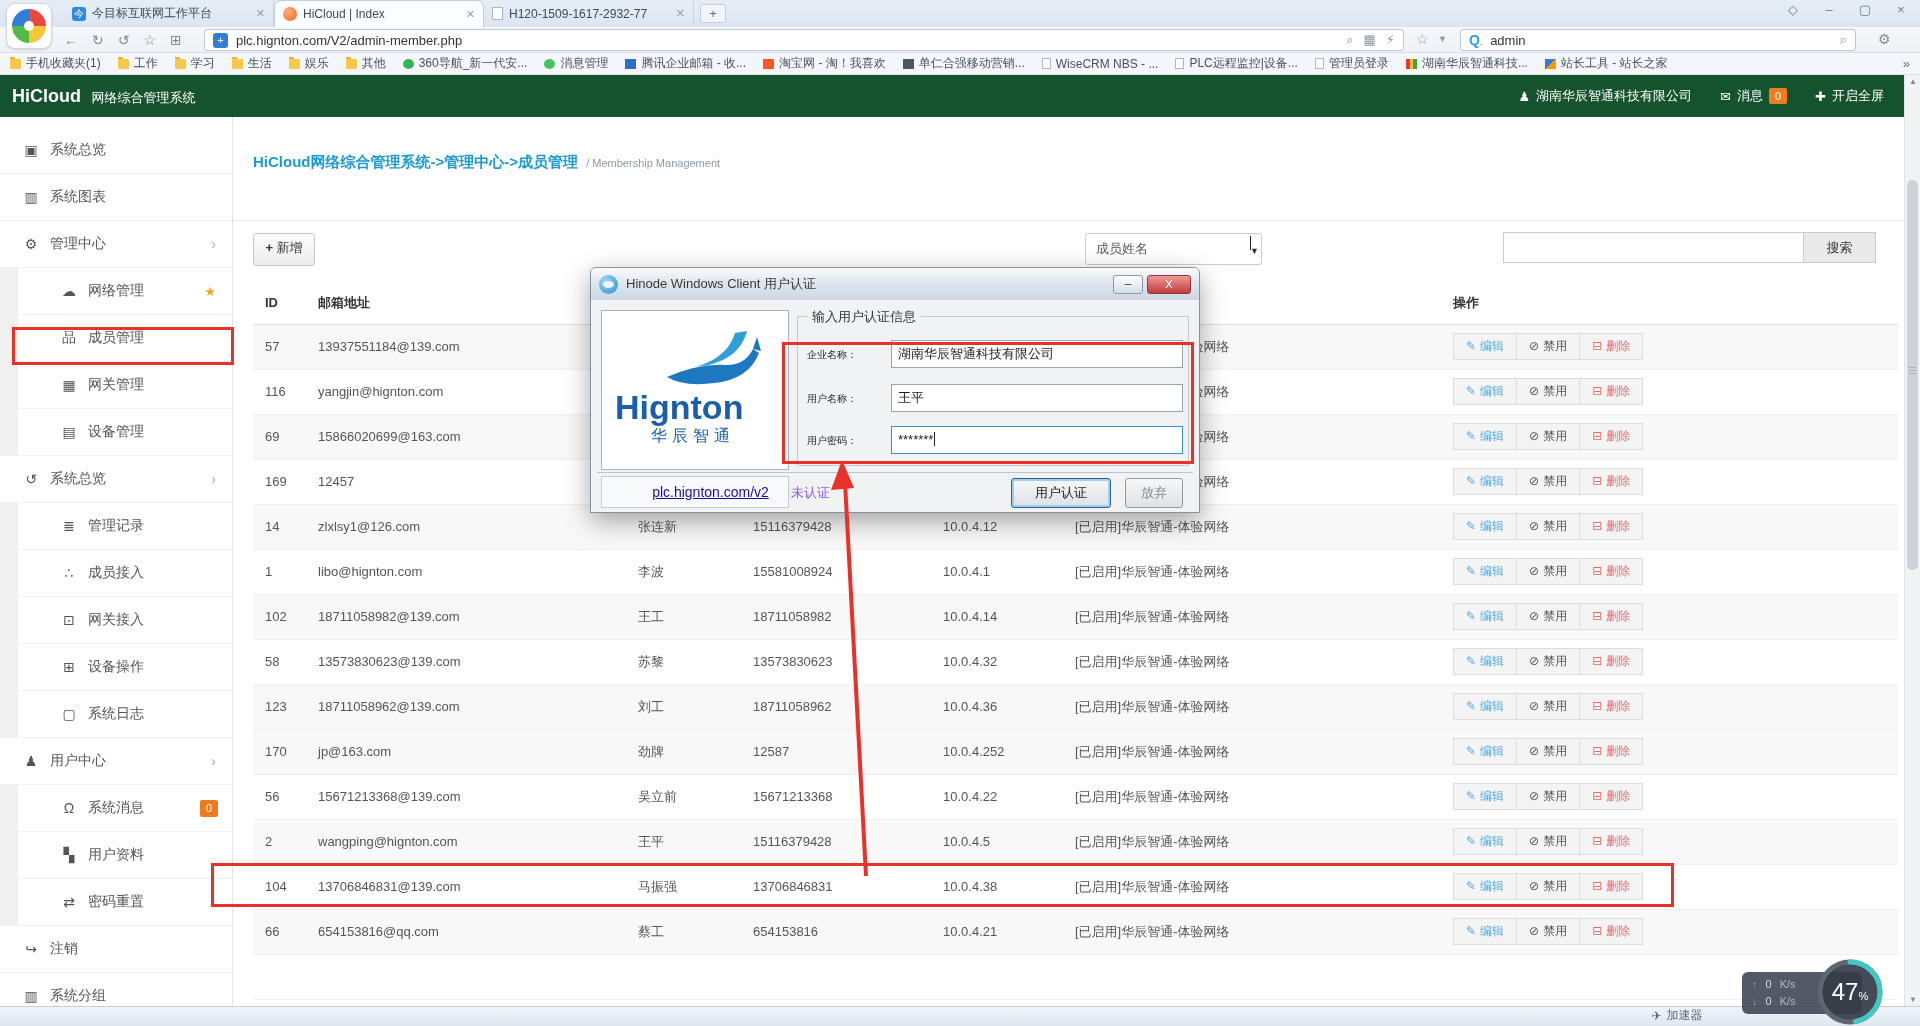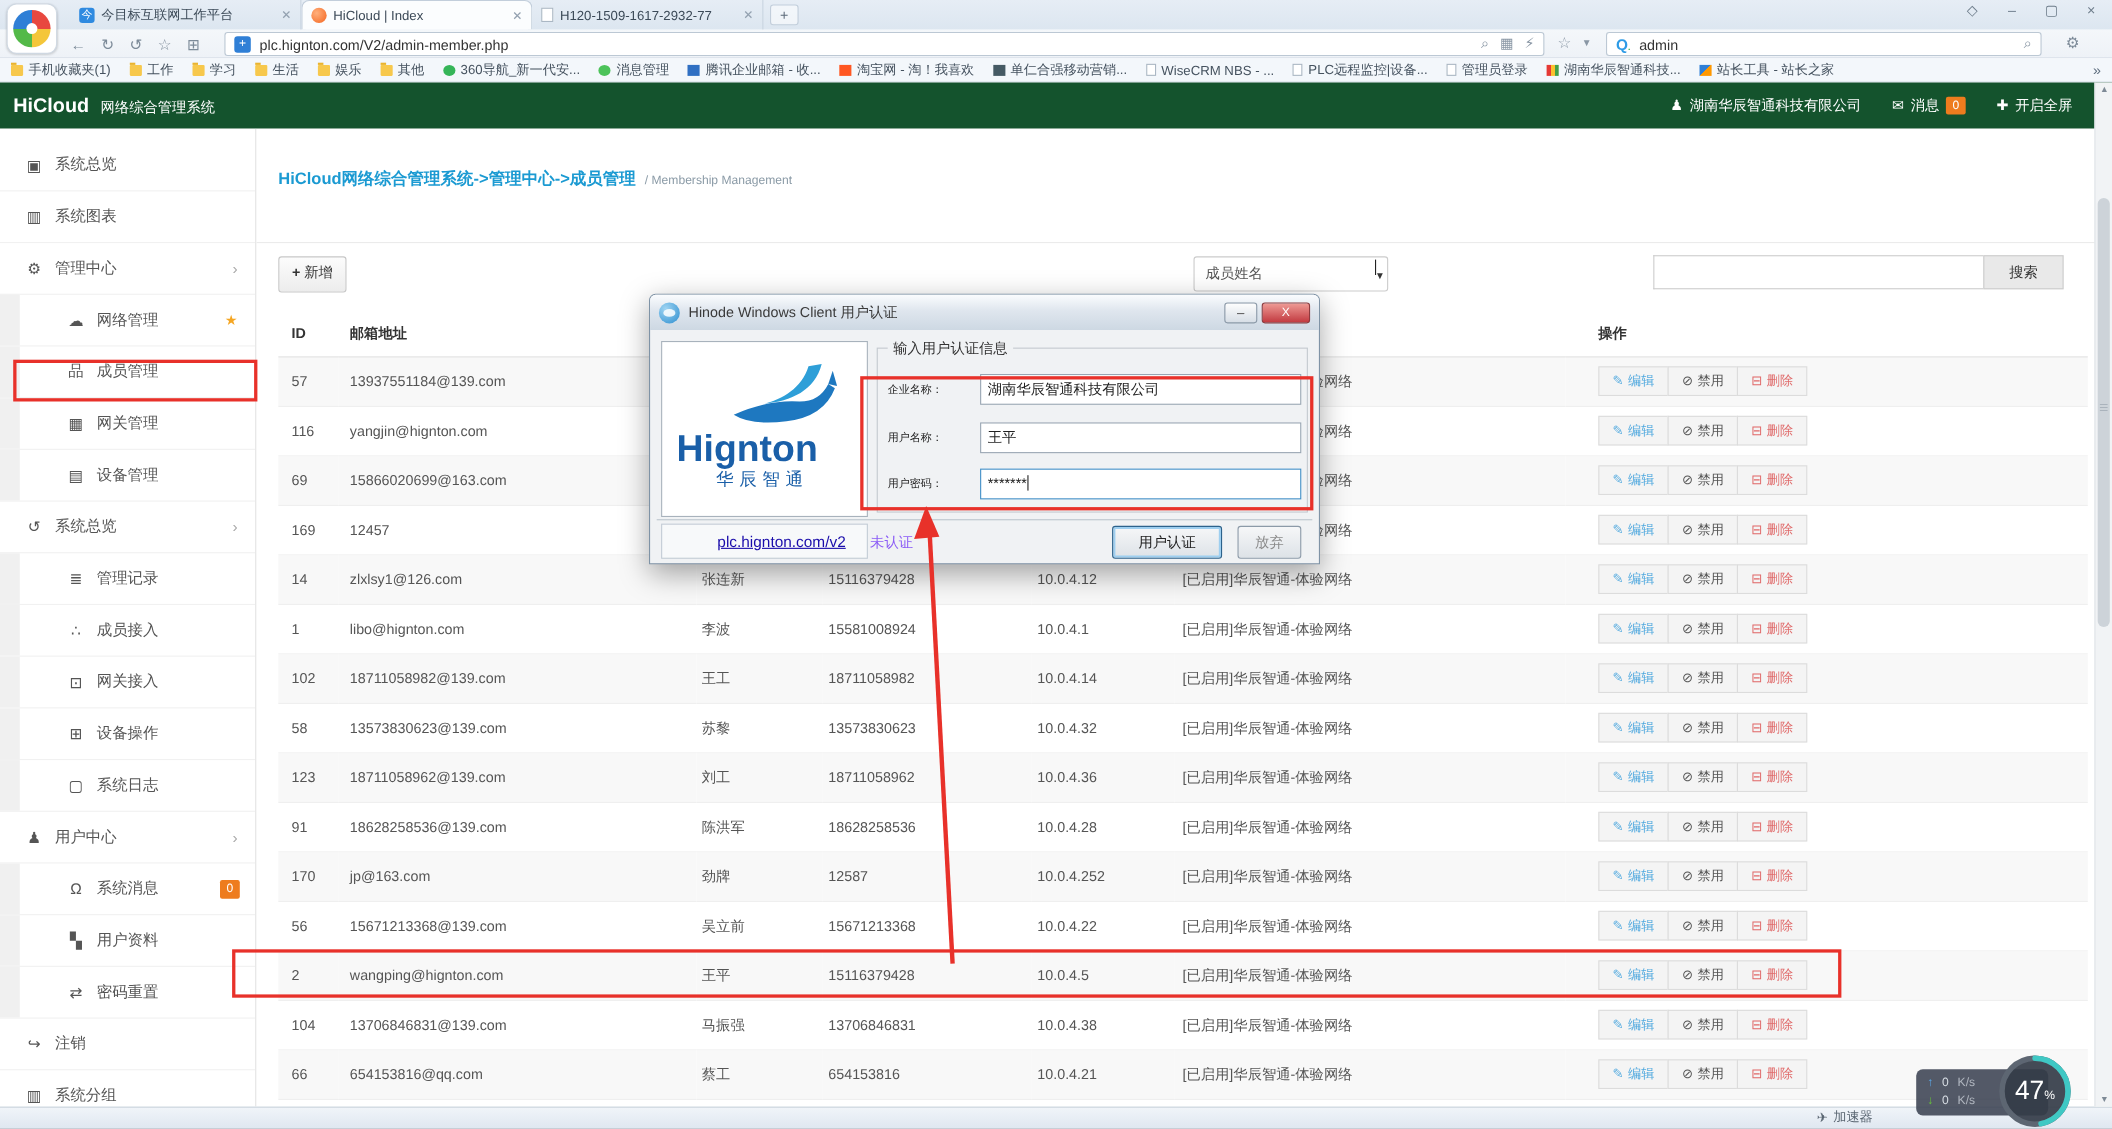--- a/index.html
+++ b/index.html
@@ -600,33 +600,20 @@
     <td class="c-phone">18711058962</td>
     <td class="c-ip">10.0.4.36</td>
     <td class="c-net">[已启用]华辰智通-体验网络</td>
     <td class="c-act"><span class="agroup">
                   <span class="abtn edit"><span class="i ic-edit"></span>编辑</span>
                   <span class="abtn "><span class="i ic-disable"></span>禁用</span>
                   <span class="abtn del"><span class="i ic-delete"></span>删除</span>
                 </span></td>
   </tr>
 
-  <tr>
-    <td class="c-id">91</td>
-    <td class="c-email">18628258536@139.com</td>
-    <td class="c-name">陈洪军</td>
-    <td class="c-phone">18628258536</td>
-    <td class="c-ip">10.0.4.28</td>
-    <td class="c-net">[已启用]华辰智通-体验网络</td>
-    <td class="c-act"><span class="agroup">
-                  <span class="abtn edit"><span class="i ic-edit"></span>编辑</span>
-                  <span class="abtn "><span class="i ic-disable"></span>禁用</span>
-                  <span class="abtn del"><span class="i ic-delete"></span>删除</span>
-                </span></td>
-  </tr>
 
   <tr class="stripe">
     <td class="c-id">170</td>
     <td class="c-email">jp@163.com</td>
     <td class="c-name">劲牌</td>
     <td class="c-phone">12587</td>
     <td class="c-ip">10.0.4.252</td>
     <td class="c-net">[已启用]华辰智通-体验网络</td>
     <td class="c-act"><span class="agroup">
                   <span class="abtn edit"><span class="i ic-edit"></span>编辑</span>

